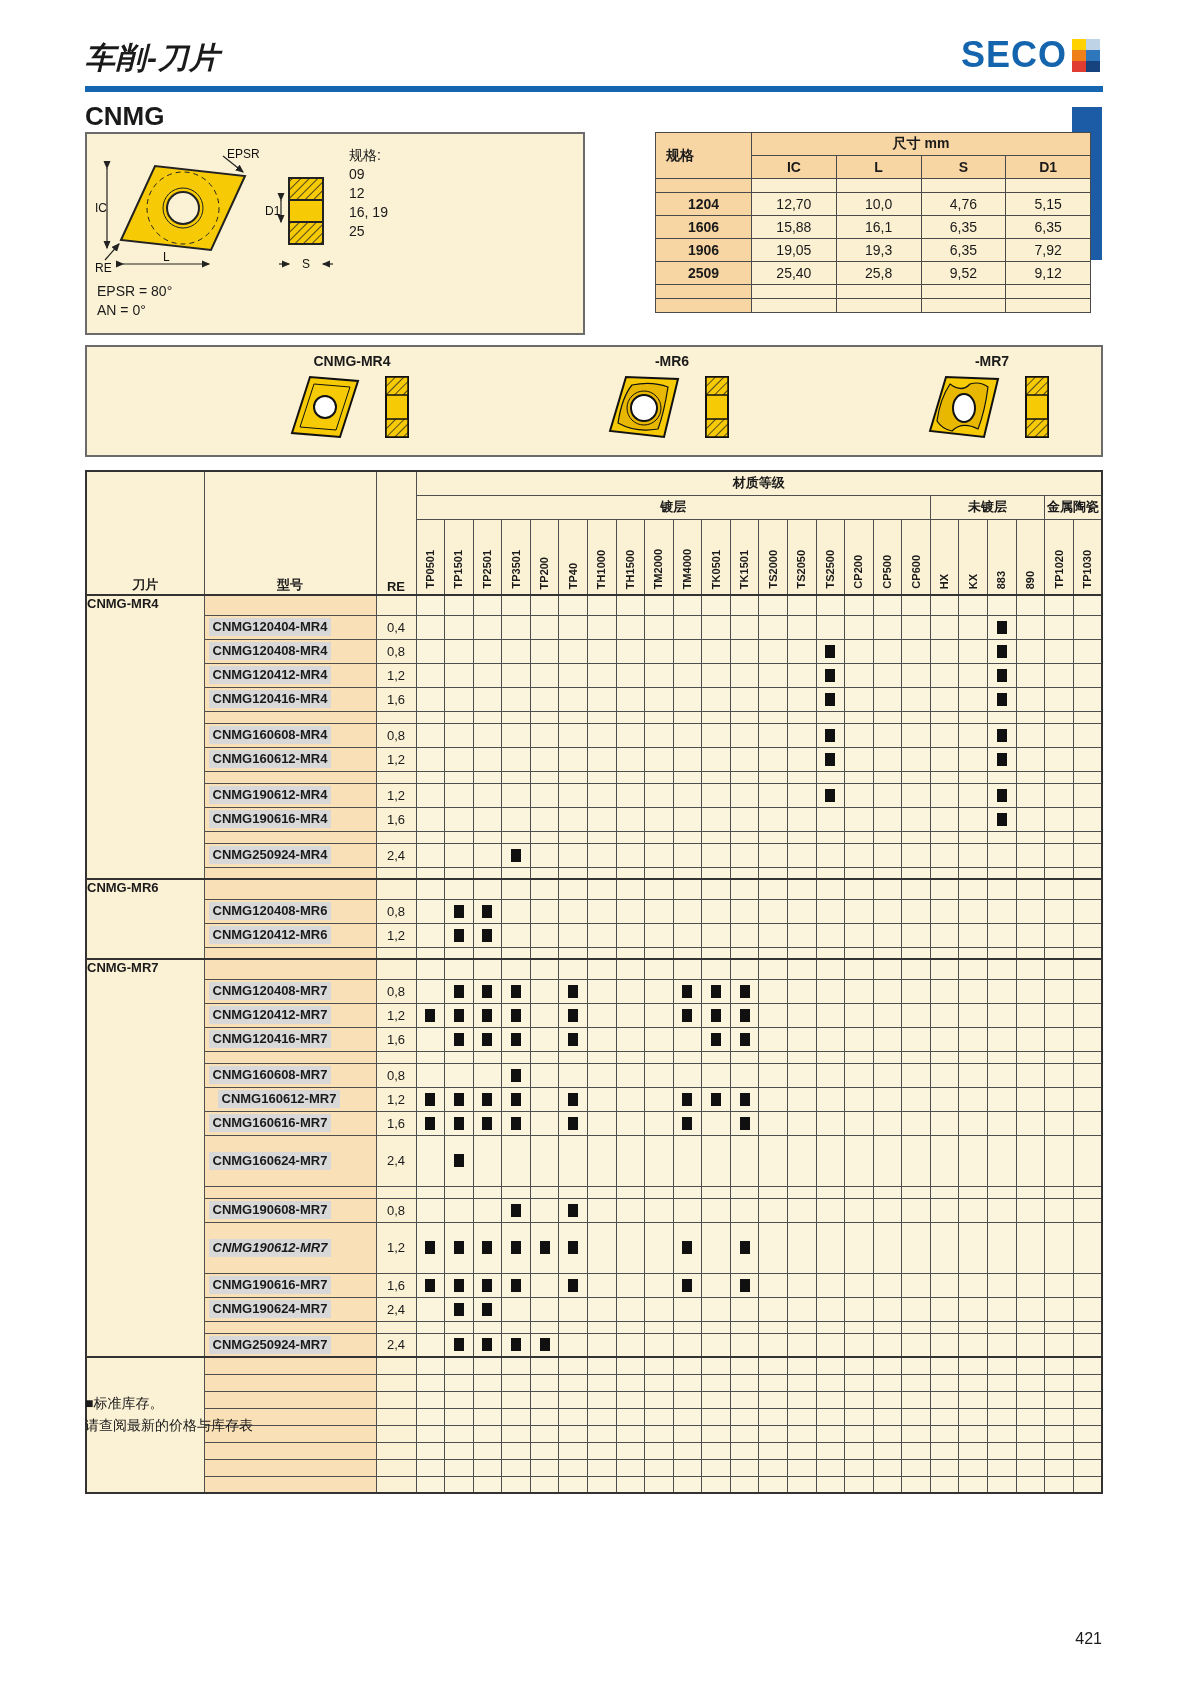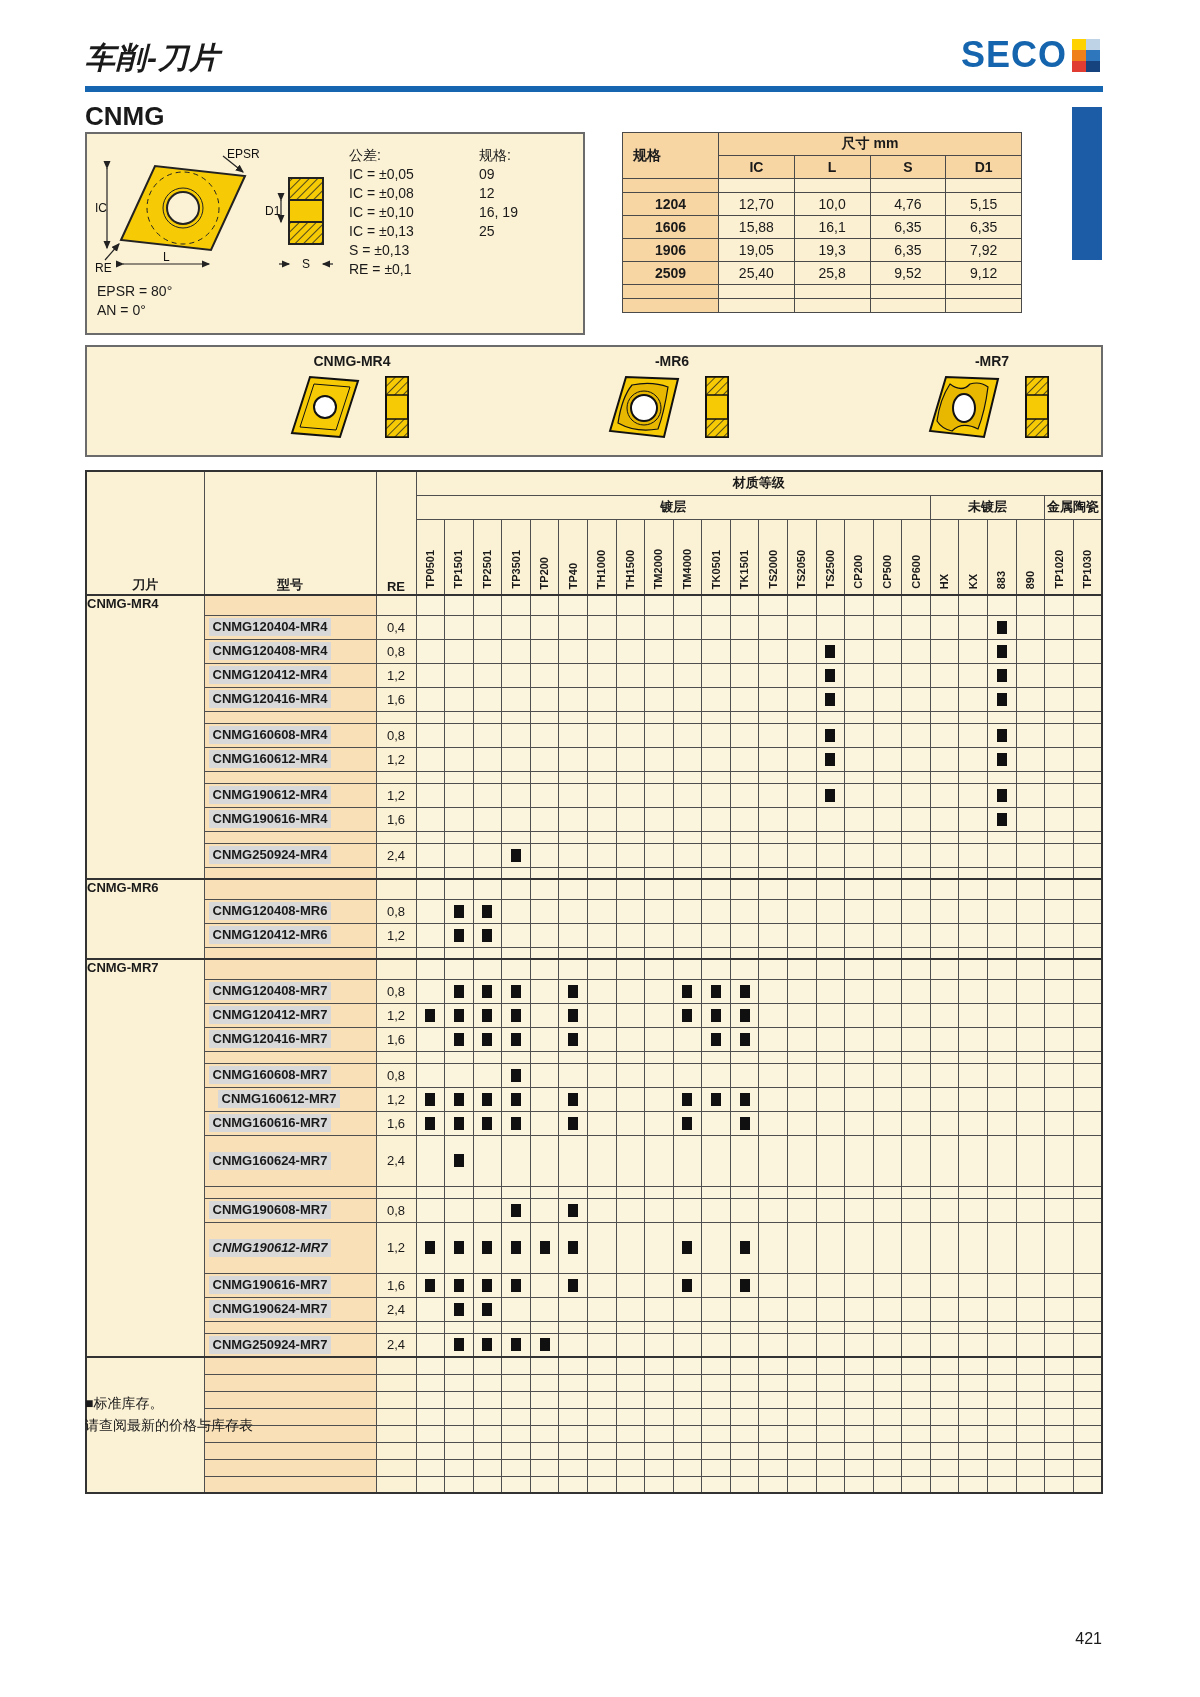--- a/index.html
+++ b/index.html
@@ -14,21 +14,21 @@
   .section-title{position:absolute;left:85px;top:101px;font-size:26px;font-weight:bold;}
   .side-tab{position:absolute;left:1072px;top:107px;width:30px;height:153px;background:#1C5CA6;}
   
   .spec-box{position:absolute;left:85px;top:132px;width:500px;height:203px;background:#FBF1D4;
             border:2px solid #6b6b6b;box-sizing:border-box;}
   .spec-cols{position:absolute;left:262px;top:12px;display:flex;font-size:14px;line-height:19px;}
   .spec-tols{width:130px;}
   .spec-sizes{width:80px;}
   .spec-epsr{position:absolute;left:10px;top:148px;font-size:14px;line-height:19px;}
   
-  .dims-wrap{position:absolute;left:622px;top:132px;width:400px;}
+  .dims-wrap{position:absolute;left:655px;top:132px;width:436px;}
   table.dims{border-collapse:collapse;width:100%;table-layout:fixed;background:#FBF0D2;}
   table.dims td{border:1px solid #4a4a4a;font-size:14px;text-align:center;padding:0;height:22px;}
   table.dims td.peach{background:#F8D6A4;}
   table.dims td.spec{font-weight:bold;}
   table.dims .hd{font-weight:bold;}
   table.dims tr.blank td{height:13px;}
   
   .strip{position:absolute;left:85px;top:345px;width:1018px;height:112px;background:#FBF1D4;
          border:2px solid #6b6b6b;box-sizing:border-box;}
   .strip .grp{position:absolute;top:6px;text-align:center;}
@@ -114,29 +114,20 @@
       <rect x="196" y="30" width="34" height="22" fill="url(#hatch)" stroke="#222" stroke-width="2"></rect>
       <rect x="196" y="52" width="34" height="22" fill="#F6CB05" stroke="#222" stroke-width="2"></rect>
       <rect x="196" y="74" width="34" height="22" fill="url(#hatch)" stroke="#222" stroke-width="2"></rect>
       <line x1="188" y1="52" x2="188" y2="74" stroke="#222" stroke-width="1.2" marker-start="url(#ah)" marker-end="url(#ah)"></line>
       <text x="172" y="67" font-size="12" fill="#111">D1</text>
       <line x1="186" y1="116" x2="196" y2="116" stroke="#222" stroke-width="1.2" marker-end="url(#ah)"></line>
       <line x1="240" y1="116" x2="230" y2="116" stroke="#222" stroke-width="1.2" marker-end="url(#ah)"></line>
       <text x="209" y="120" font-size="12" fill="#111">S</text>
     </svg>
     <div class="spec-cols">
-      <div class="spec-tols">
-        <div>公差:</div>
-        <div>IC = ±0,05</div>
-        <div>IC = ±0,08</div>
-        <div>IC = ±0,10</div>
-        <div>IC = ±0,13</div>
-        <div>S = ±0,13</div>
-        <div>RE = ±0,1</div>
-      </div>
       <div class="spec-sizes">
         <div>规格:</div>
         <div>09</div>
         <div>12</div>
         <div>16, 19</div>
         <div>25</div>
       </div>
     </div>
     <div class="spec-epsr">
       <div>EPSR = 80°</div>

